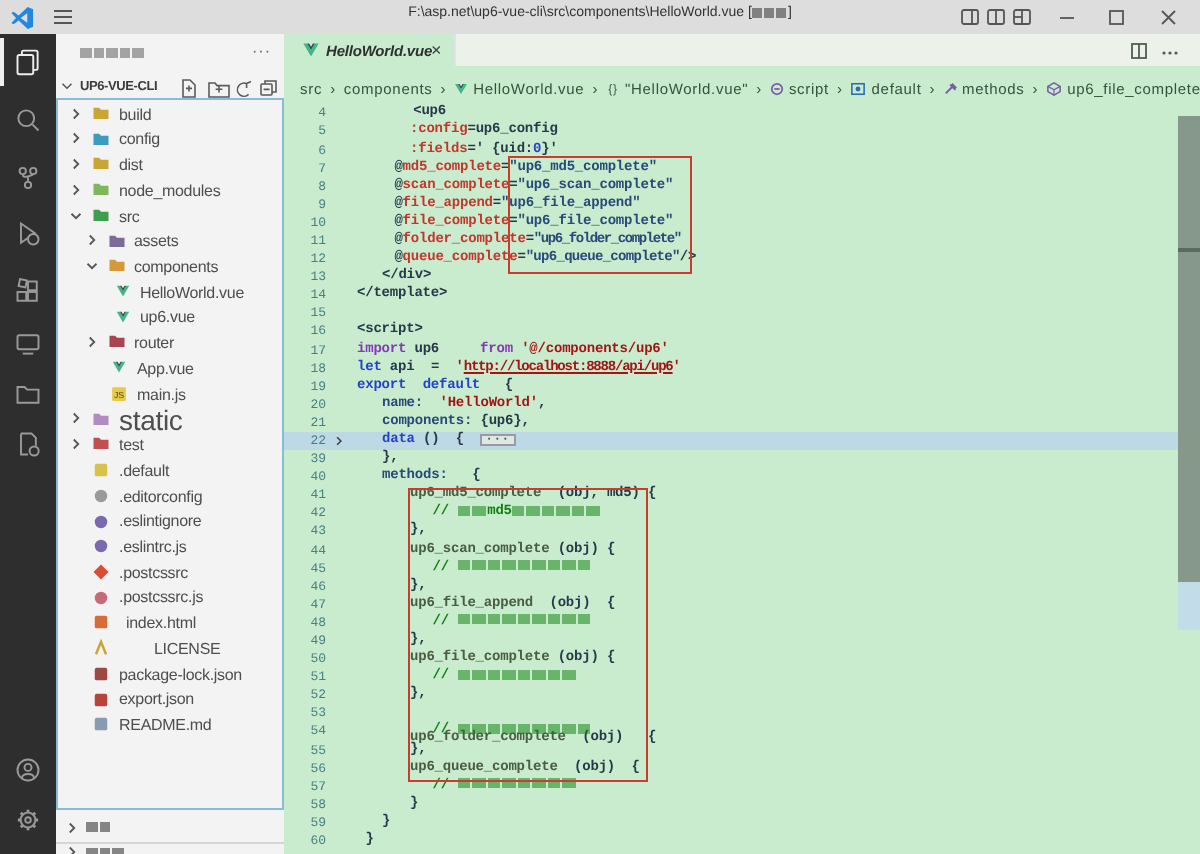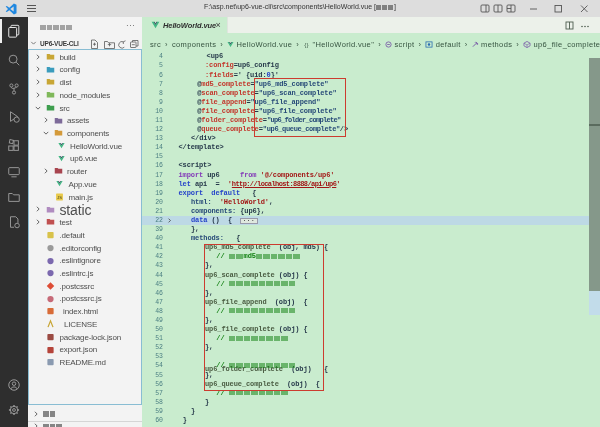--- a/index.html
+++ b/index.html
@@ -210,21 +210,21 @@
     <circle cx="7" cy="8" r="5" fill="#c66a78"></circle>
   </svg>
 <div class="abs" style="left:59.5px;top:294.38000000000005px;font-size:8px;color:#4e4e4e;letter-spacing:-0.15px">.postcssrc.js</div>
 <svg class="abs" style="left:46px;top:306.4000000000001px" width="9" height="10" viewBox="0 0 14 16">
     <rect x="2" y="3" width="10" height="10" rx="1.5" fill="#d86c38"></rect>
   </svg>
 <div class="abs" style="left:63px;top:307.1000000000001px;font-size:8px;color:#4e4e4e;letter-spacing:-0.15px">index.html</div>
 <svg class="abs" style="left:46px;top:319.1200000000001px" width="9" height="10" viewBox="0 0 14 16">
     <path d="M3 13 L7 3 L11 13" stroke="#c8a635" stroke-width="2" fill="none"></path>
   </svg>
-<div class="abs" style="left:64px;top:319.8200000000001px;font-size:8px;color:#4e4e4e;letter-spacing:-0.15px">LICENSE</div>
+<div class="abs" style="left:77px;top:319.8200000000001px;font-size:8px;color:#4e4e4e;letter-spacing:-0.15px">LICENSE</div>
 <svg class="abs" style="left:46px;top:331.84000000000015px" width="9" height="10" viewBox="0 0 14 16">
     <rect x="2" y="3" width="10" height="10" rx="1.5" fill="#9a4a42"></rect>
   </svg>
 <div class="abs" style="left:59.5px;top:332.54000000000013px;font-size:8px;color:#4e4e4e;letter-spacing:-0.15px">package-lock.json</div>
 <svg class="abs" style="left:46px;top:344.5600000000002px" width="9" height="10" viewBox="0 0 14 16">
     <rect x="2" y="3" width="10" height="10" rx="1.5" fill="#b5443a"></rect>
   </svg>
 <div class="abs" style="left:59.5px;top:345.26000000000016px;font-size:8px;color:#4e4e4e;letter-spacing:-0.15px">export.json</div>
 <svg class="abs" style="left:46px;top:357.2800000000002px" width="9" height="10" viewBox="0 0 14 16">
     <rect x="2" y="3" width="10" height="10" rx="1.5" fill="#8a9ab0"></rect>
@@ -302,21 +302,21 @@
 <div class="code" style="left:178.5px;top:152.39px;line-height:9.09px"></div>
 <div class="gut" style="left:142px;top:161.48px;line-height:9.09px;color:#4b7f82">16</div>
 <div class="code" style="left:178.5px;top:161.48px;line-height:9.09px"><span style="color:#26394a">&lt;script&gt;</span></div>
 <div class="gut" style="left:142px;top:170.57px;line-height:9.09px;color:#4b7f82">17</div>
 <div class="code" style="left:178.5px;top:170.57px;line-height:9.09px"><span style="color:#8339b8">import</span>&nbsp;<span style="color:#26394a">up6</span>&nbsp;&nbsp;&nbsp;&nbsp;&nbsp;<span style="color:#8339b8">from</span>&nbsp;<span style="color:#a31515">'@/components/up6'</span></div>
 <div class="gut" style="left:142px;top:179.66px;line-height:9.09px;color:#4b7f82">18</div>
 <div class="code" style="left:178.5px;top:179.66px;line-height:9.09px"><span style="color:#2543c9">let</span>&nbsp;<span style="color:#26394a">api</span>&nbsp;&nbsp;<span style="color:#26394a">=</span>&nbsp;&nbsp;<span style="color:#a31515">'</span><span style="color:#a31515;text-decoration:underline;letter-spacing:-0.6px">http://localhost:8888/api/up6</span><span style="color:#a31515">'</span></div>
 <div class="gut" style="left:142px;top:188.75px;line-height:9.09px;color:#4b7f82">19</div>
 <div class="code" style="left:178.5px;top:188.75px;line-height:9.09px"><span style="color:#2543c9">export</span>&nbsp;&nbsp;<span style="color:#2543c9">default</span>&nbsp;&nbsp;&nbsp;<span style="color:#26394a">{</span></div>
 <div class="gut" style="left:142px;top:197.84px;line-height:9.09px;color:#4b7f82">20</div>
-<div class="code" style="left:191.0px;top:197.84px;line-height:9.09px"><span style="color:#274a78">html:</span>&nbsp;&nbsp;<span style="color:#a31515">'HelloWorld'</span><span style="color:#26394a">,</span></div>
+<div class="code" style="left:191.0px;top:197.84px;line-height:9.09px"><span style="color:#274a78">name:</span>&nbsp;&nbsp;<span style="color:#a31515">'HelloWorld'</span><span style="color:#26394a">,</span></div>
 <div class="gut" style="left:142px;top:206.93px;line-height:9.09px;color:#4b7f82">21</div>
 <div class="code" style="left:191.0px;top:206.93px;line-height:9.09px"><span style="color:#274a78">components:</span>&nbsp;<span style="color:#26394a">{up6},</span></div>
 <div class="gut" style="left:142px;top:216.02px;line-height:9.09px;color:#4b7f82">22</div>
 <div class="code" style="left:191.0px;top:216.02px;line-height:9.09px"><span style="color:#2543c9">data</span>&nbsp;<span style="color:#26394a">()</span>&nbsp;&nbsp;<span style="color:#26394a">{</span>&nbsp;&nbsp;<span style="display:inline-block;border:0.5px solid #99a;background:#dfe8df;color:#444;font-size:6px;line-height:4.5px;padding:0 1.5px;vertical-align:0.5px;letter-spacing:0.5px">···</span></div>
 <div class="gut" style="left:142px;top:225.11px;line-height:9.09px;color:#4b7f82">39</div>
 <div class="code" style="left:191.0px;top:225.11px;line-height:9.09px"><span style="color:#26394a">},</span></div>
 <div class="gut" style="left:142px;top:234.20px;line-height:9.09px;color:#4b7f82">40</div>
 <div class="code" style="left:191.0px;top:234.20px;line-height:9.09px"><span style="color:#274a78">methods:</span>&nbsp;&nbsp;&nbsp;<span style="color:#26394a">{</span></div>
 <div class="gut" style="left:142px;top:243.29px;line-height:9.09px;color:#4b7f82">41</div>
 <div class="code" style="left:205.0px;top:243.29px;line-height:9.09px"><span style="color:#4a5c42">up6_md5_complete</span>&nbsp;&nbsp;<span style="color:#26394a">(obj,</span>&nbsp;<span style="color:#26394a">md5)</span>&nbsp;<span style="color:#26394a">{</span></div>

